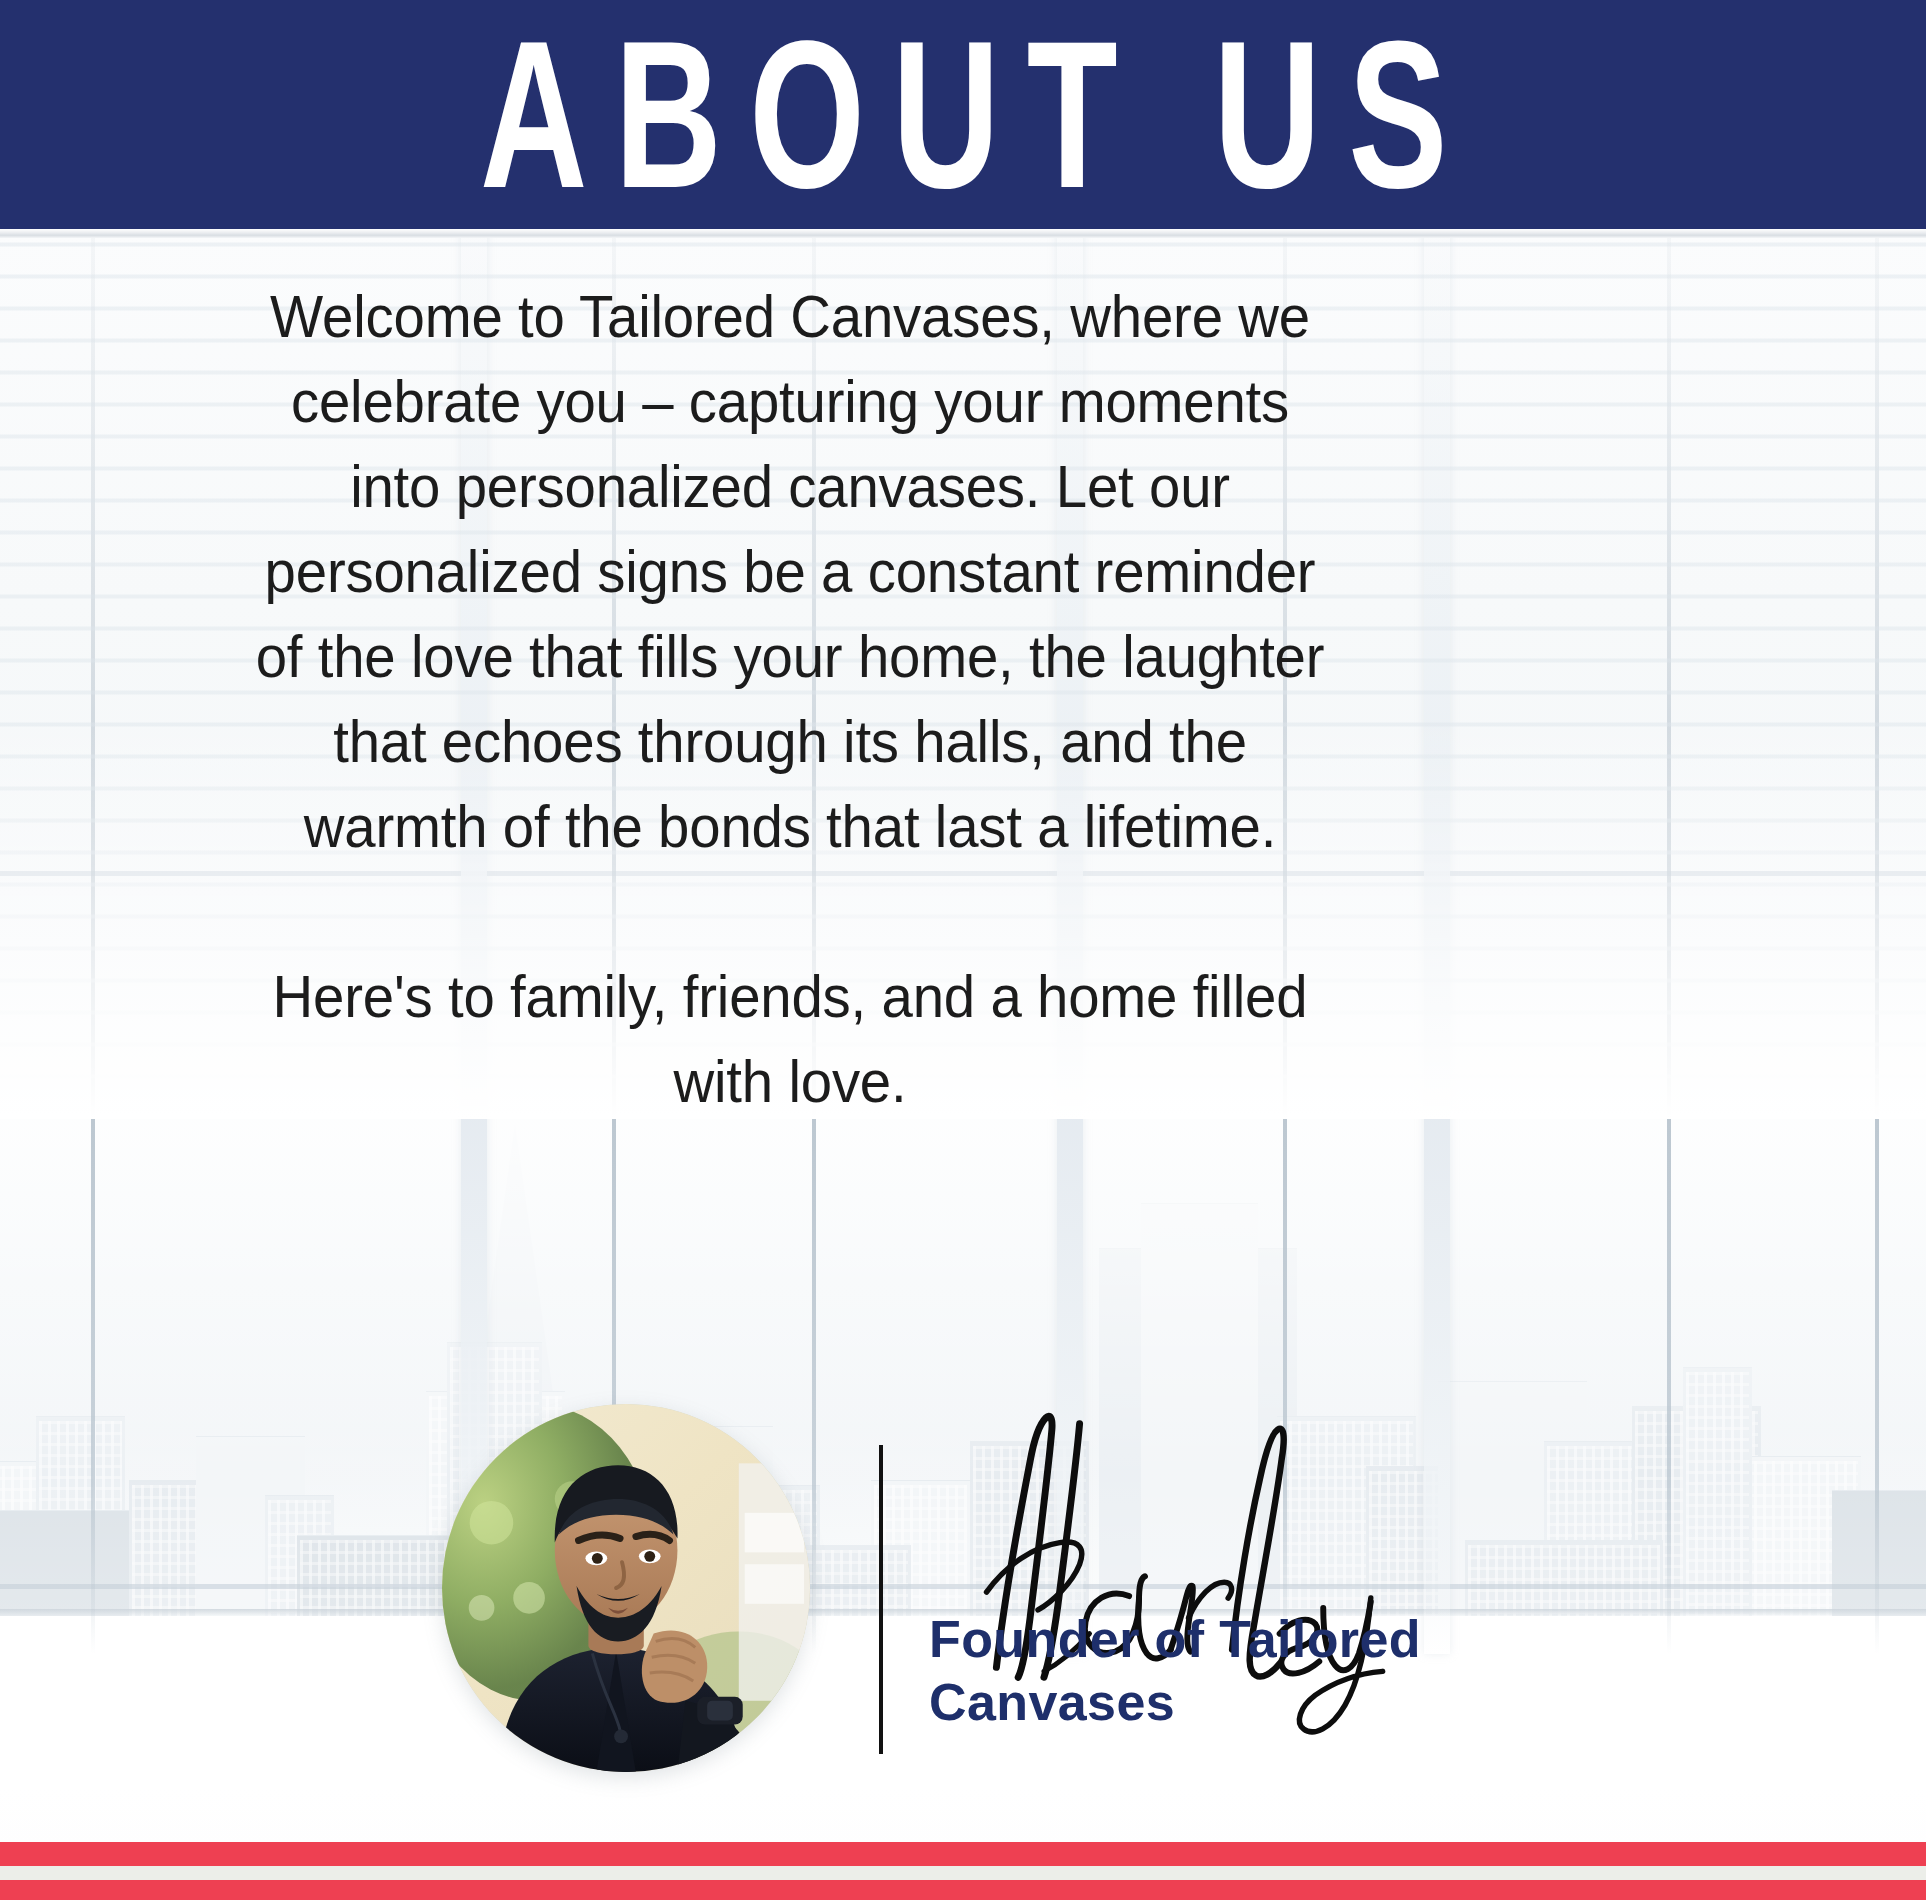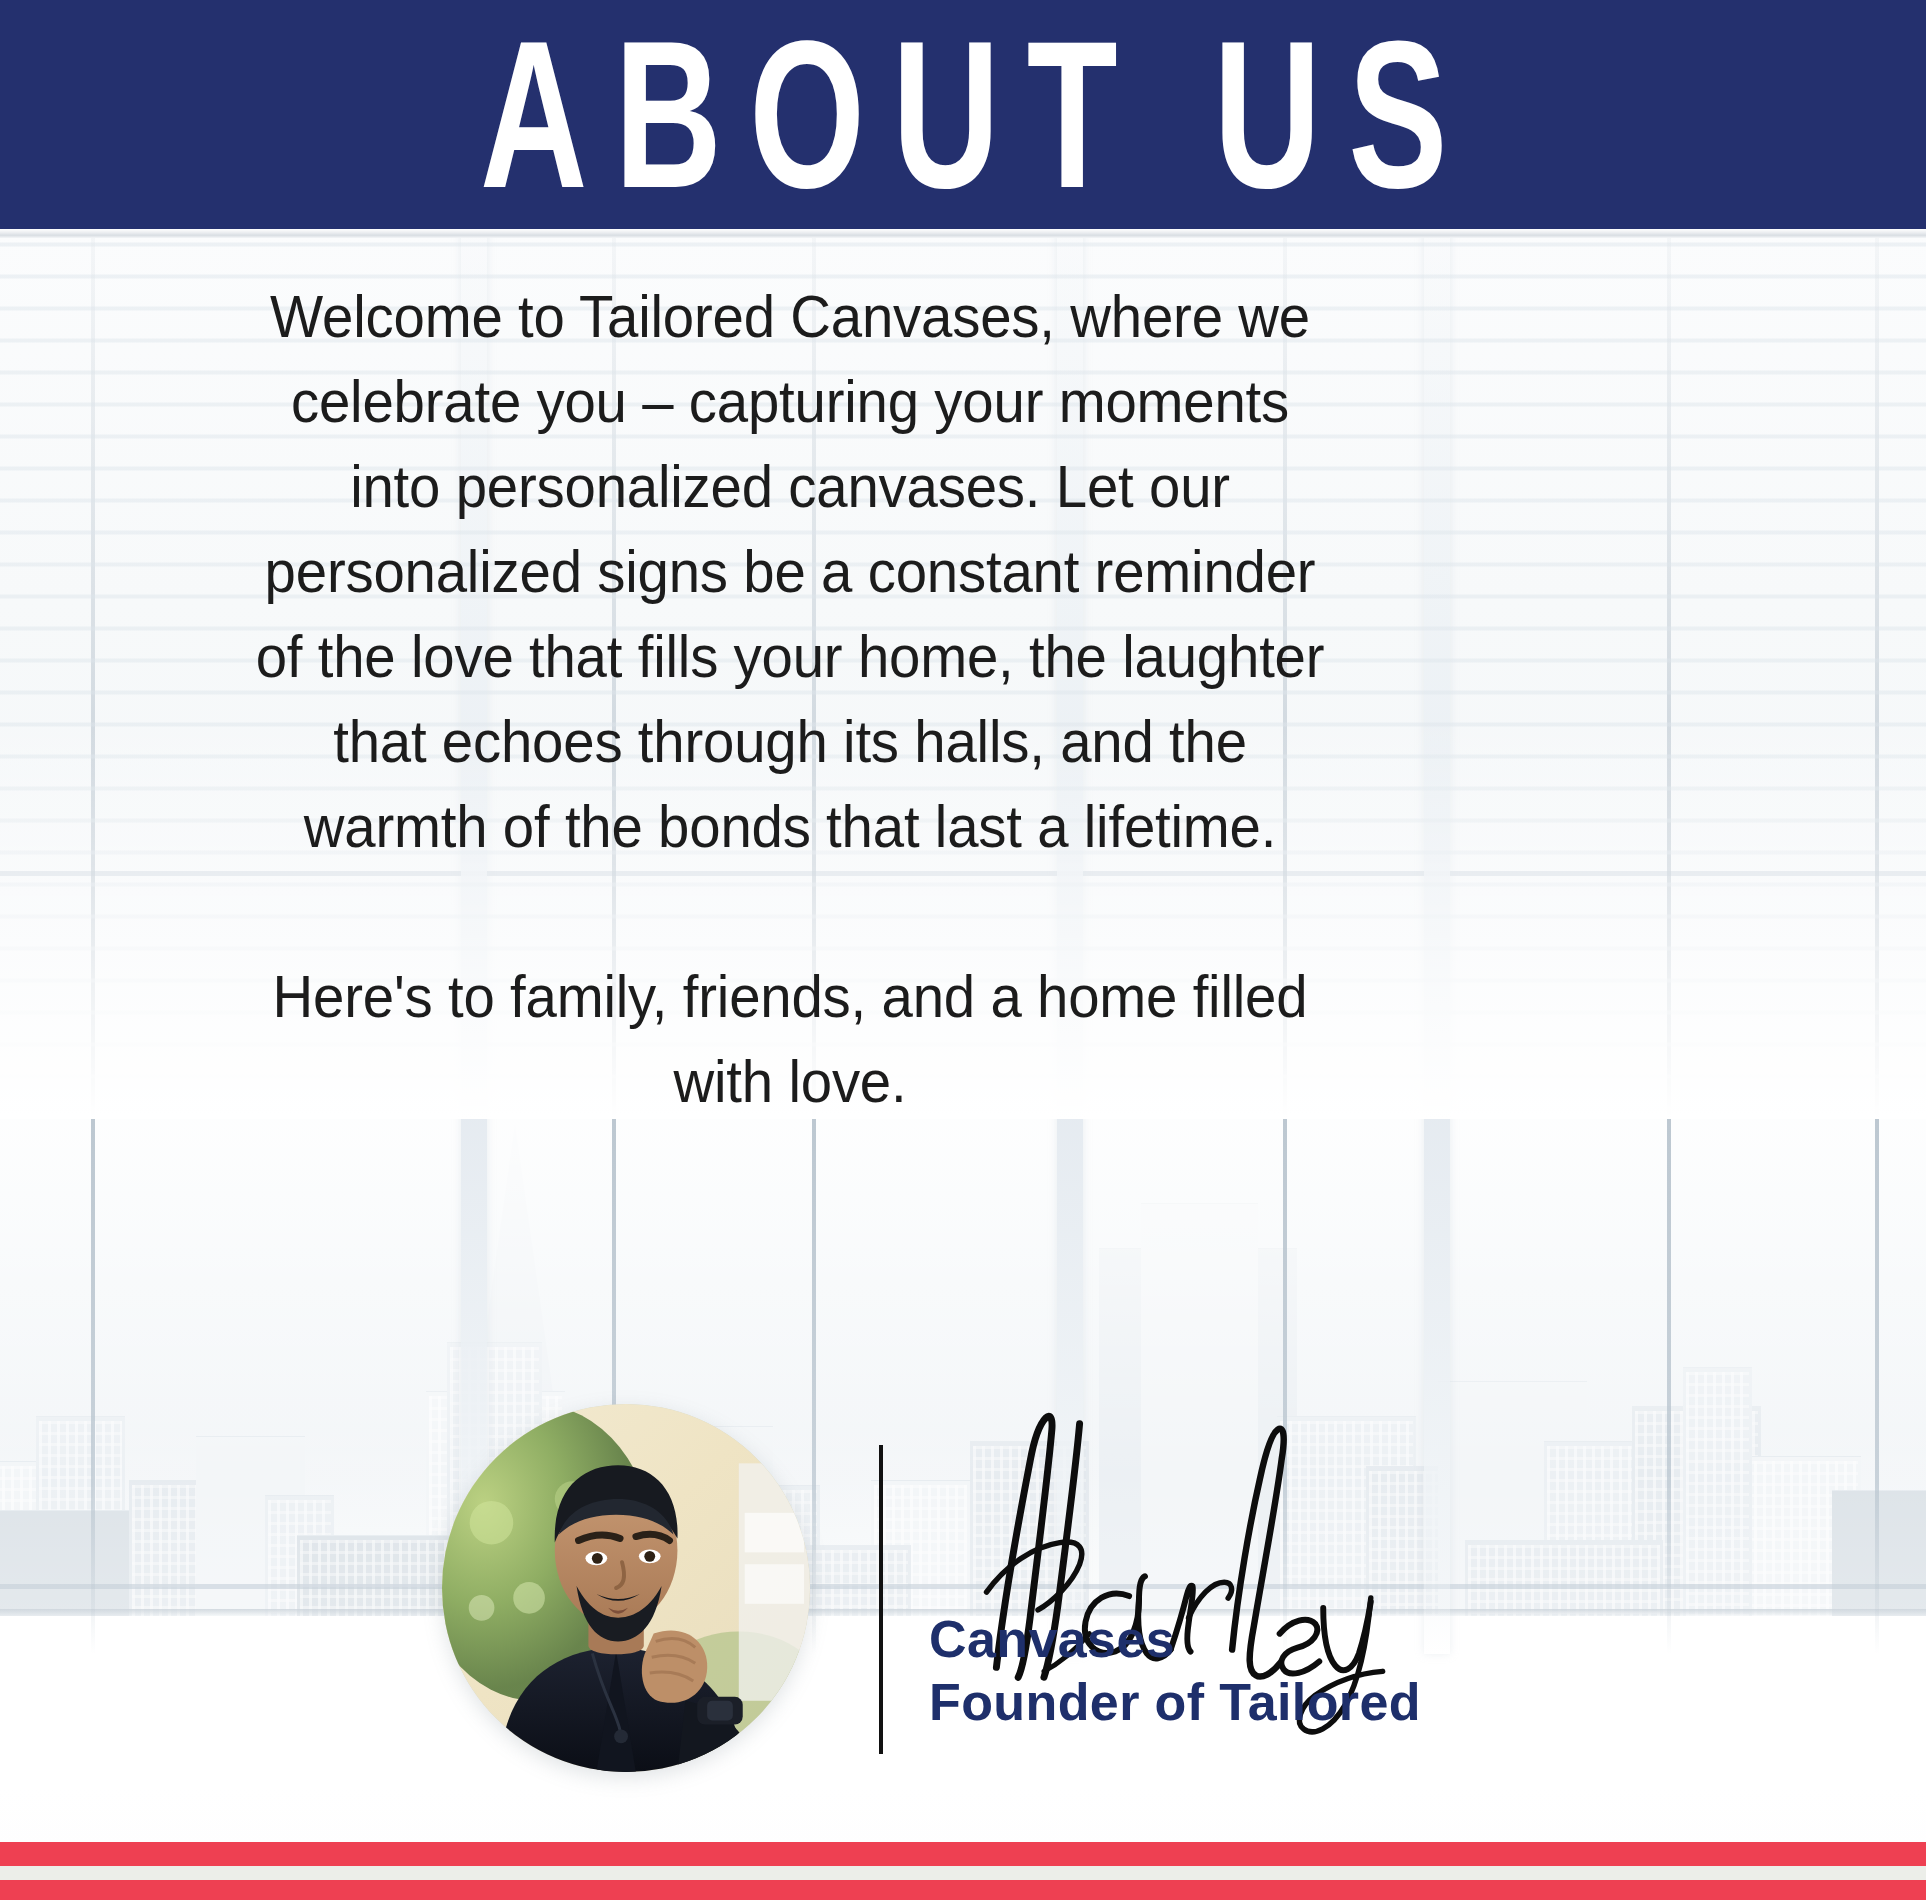--- a/index.html
+++ b/index.html
@@ -430,22 +430,22 @@
 
         <path d="M392 226 C392 252 396 274 404 284 C412 294 422 288 428 272
                  C434 254 438 232 440 220" stroke-width="6"></path>
         <path d="M440 216 C436 262 428 300 414 324 C400 348 382 356 372 348
                  C364 342 368 326 384 314 C404 300 428 292 452 290" stroke-width="5.5"></path>
       </g>
     </svg>
   </div>
 
   <div class="role">
+    <div>Founder of Tailored</div>
     <div>Canvases</div>
-    <div>Founder of Tailored</div>
   </div>
 
   <div class="stripe stripe-top"></div>
   <div class="stripe stripe-gap"></div>
   <div class="stripe stripe-bottom"></div>
 
 </div>
 
 
 </body></html>

